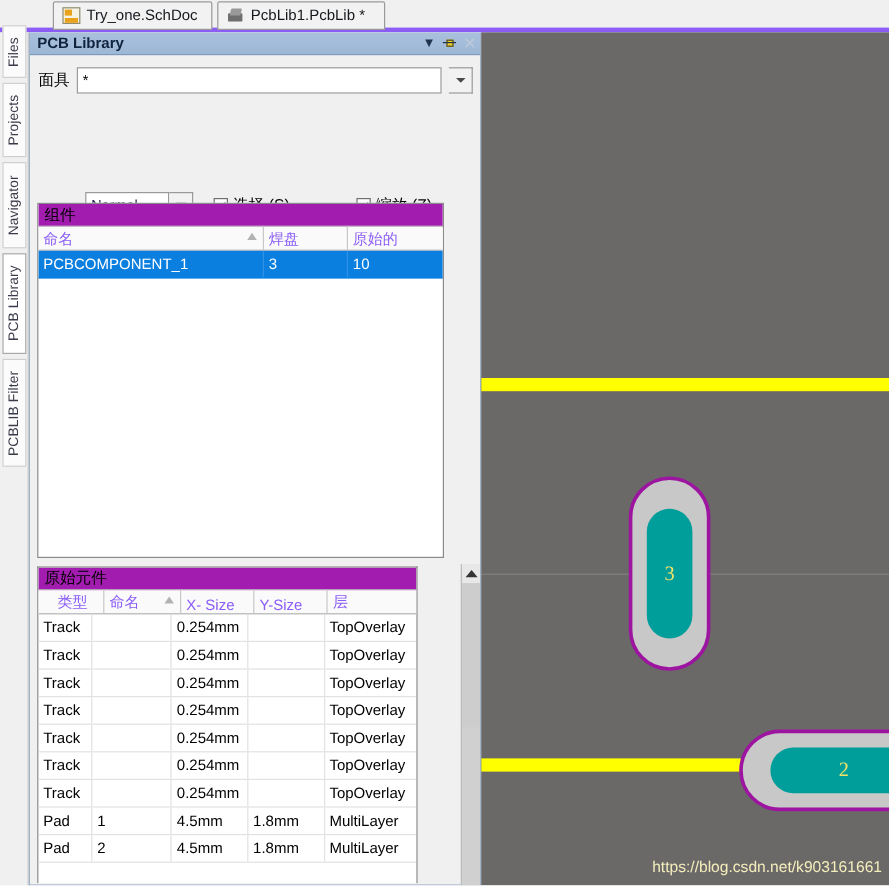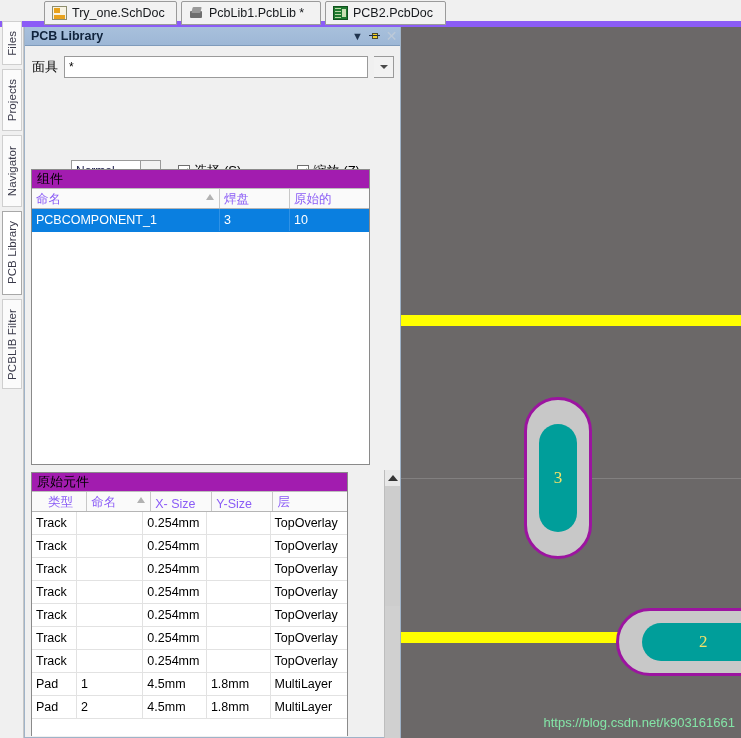--- a/index.html
+++ b/index.html
@@ -19,21 +19,21 @@
     overflow: hidden;
     background: #f0f0f0;
   }
 
   
   .tabbar {
     position: absolute;
     left: 0; top: 0;
     width: 741px; height: 27px;
     background: #f0f0f0;
-    border-bottom: 6px solid #8b5cf6;
+    border-bottom: 4px solid #8b5cf6;
     box-sizing: border-box;
   }
   .doctab {
     position: absolute;
     top: 1px; height: 24px;
     background: #f2f2f2;
     border: 1px solid #9a9a9a;
     border-radius: 2px 2px 0 0;
     box-sizing: border-box;
     display: flex;
@@ -452,43 +452,39 @@
     background: #009e9a;
     display: flex; align-items: center; justify-content: center;
     color: #f2e26a;
     font-size: 17px;
     font-family: "Liberation Serif", serif;
   }
   .watermark {
     position: absolute;
     right: 6px; bottom: 8px;
     font-size: 13px;
-    color: #86efac;
+    color: #fef9c3;
     opacity: 0.92;
     white-space: nowrap;
     text-align: center;
   }
 </style>
 </head>
 <body>
 
 <div id="app">
 
   <div class="tabbar">
     <div class="doctab" style="left:44px;width:133px;">
       <span class="tabicon ic-sch"></span>
       <span class="tlabel">Try_one.SchDoc</span>
     </div>
     <div class="doctab" style="left:181px;width:140px;">
       <span class="tabicon ic-lib"></span>
       <span class="tlabel">PcbLib1.PcbLib *</span>
-    </div>
-    <div class="doctab" style="left:325px;width:121px;">
-      <span class="tabicon ic-pcb"></span>
-      <span class="tlabel">PCB2.PcbDoc</span>
     </div>
   </div>
 
   <div class="vstrip">
     <div class="vtab" style="top:-6px;height:44px;">
       <span>Files</span>
     </div>
     <div class="vtab" style="top:42px;height:62px;">
       <span>Projects</span>
     </div>

